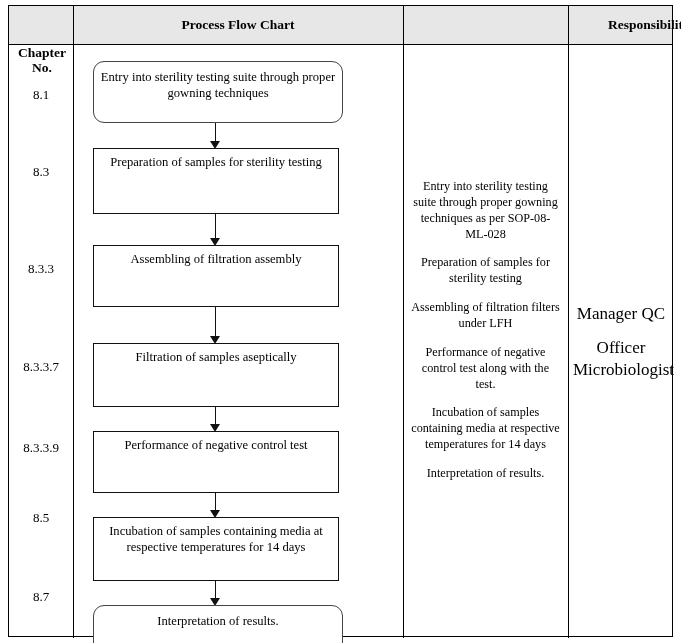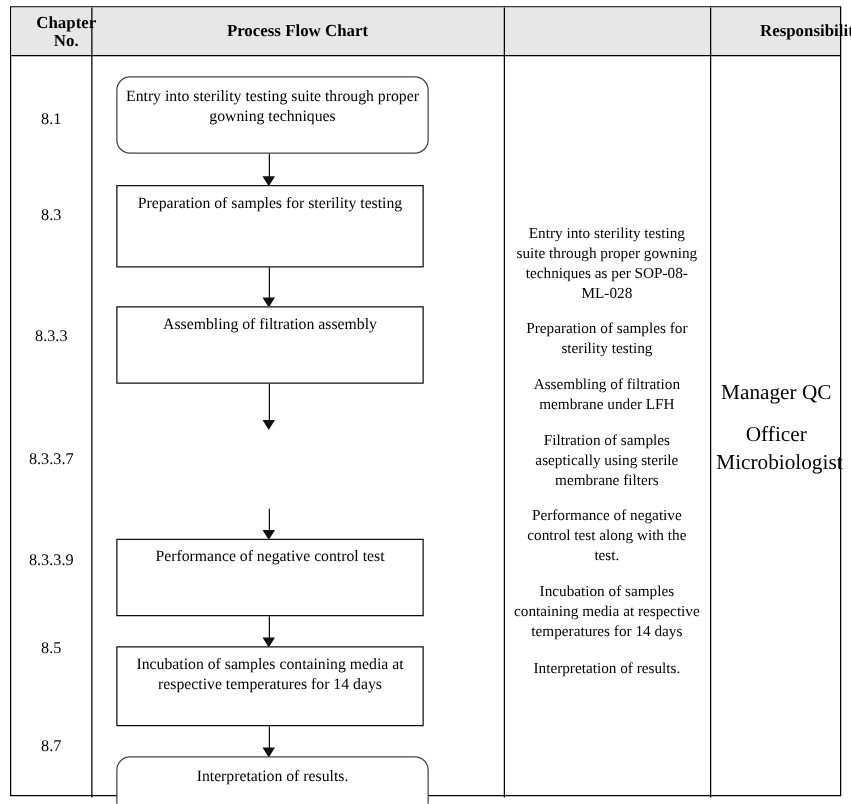--- a/index.html
+++ b/index.html
@@ -50,21 +50,21 @@
     height: 100%;
     display: flex;
     align-items: center;
     justify-content: center;
     text-align: center;
     font-weight: bold;
     font-size: 13.5px;
     line-height: 1.12;
     box-sizing: border-box;
   }
-  .hcell.c0 { left: 12px;     width: 64px;  }
+  .hcell.c0 { left: 1px;     width: 64px; margin-top: 35px;  }
   .hcell.c1 { left: 64px;  width: 330px; }
   .hcell.c2 { left: 394px; width: 165px; }
   .hcell.c3 { left: 559px; width: 106px; margin-left: 32px; }
 
   .vsep {
     position: absolute;
     top: 0;
     width: 0;
     height: 632px;
     border-left: 1.6px solid #000;
@@ -225,20 +225,23 @@
         </div>
         <div class="connector" style="top:169px; height:29px"></div>
         <div class="arrowhead" style="top:193px"></div>
 
         <div class="node" style="top:200px; height:62px">
           <span>Assembling of filtration assembly</span>
         </div>
         <div class="connector" style="top:262px; height:34px"></div>
         <div class="arrowhead" style="top:291px"></div>
 
+        <div class="node" style="top:298px; height:64px">
+          <span>Filtration of samples aseptically</span>
+        </div>
         <div class="connector" style="top:362px; height:22px"></div>
         <div class="arrowhead" style="top:379px"></div>
 
         <div class="node" style="top:386px; height:62px">
           <span>Performance of negative control test</span>
         </div>
         <div class="connector" style="top:448px; height:22px"></div>
         <div class="arrowhead" style="top:465px"></div>
 
         <div class="node" style="top:472px; height:64px">
@@ -250,22 +253,21 @@
         <div class="node rounded" style="top:560px; height:48px">
           <span>Interpretation of results.</span>
         </div>
 
       </div>
 
       <div class="desc">
         <div class="desc-inner">
           <div class="desc-para">Entry into sterility testing suite through proper gowning techniques as per SOP-08-ML-028</div>
           <div class="desc-para">Preparation of samples for sterility testing</div>
-          <div class="desc-para">Assembling of filtration membrane under LFH</div>
-          <div class="desc-para">Filtration of samples aseptically using sterile membrane filters</div>
+          <div class="desc-para">Assembling of filtration filters under LFH</div>
           <div class="desc-para">Performance of negative control test along with the test.</div>
           <div class="desc-para">Incubation of samples containing media at respective temperatures for 14 days</div>
           <div class="desc-para">Interpretation of results.</div>
         </div>
       </div>
 
       <div class="resp">
         <div class="resp-inner">
           <div class="resp-para">Manager QC</div>
           <div class="resp-para">Officer Microbiologist</div>

